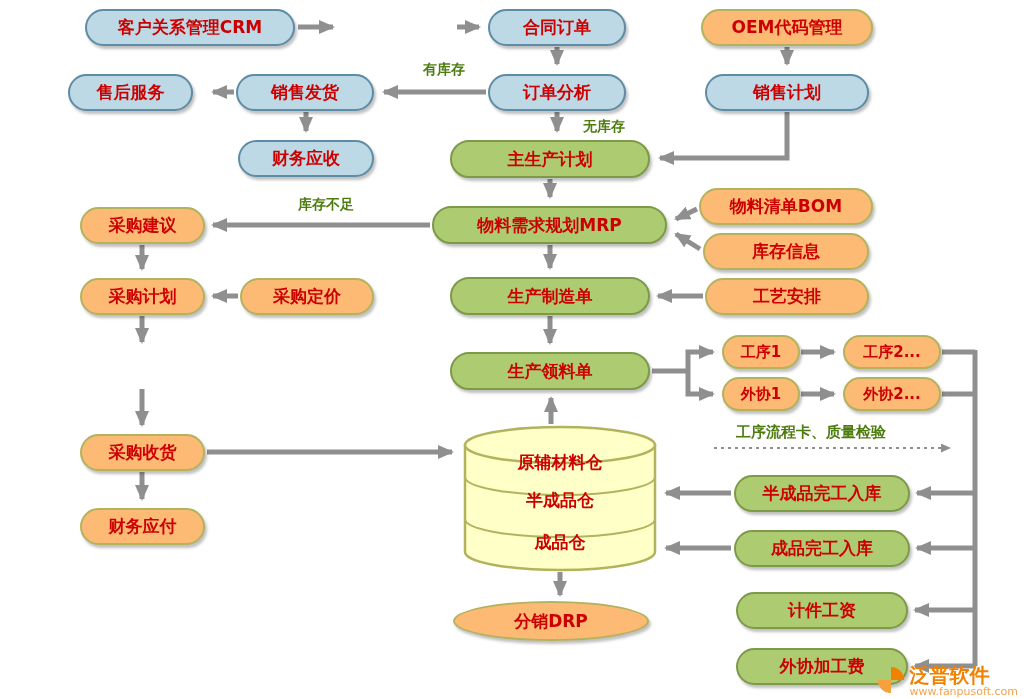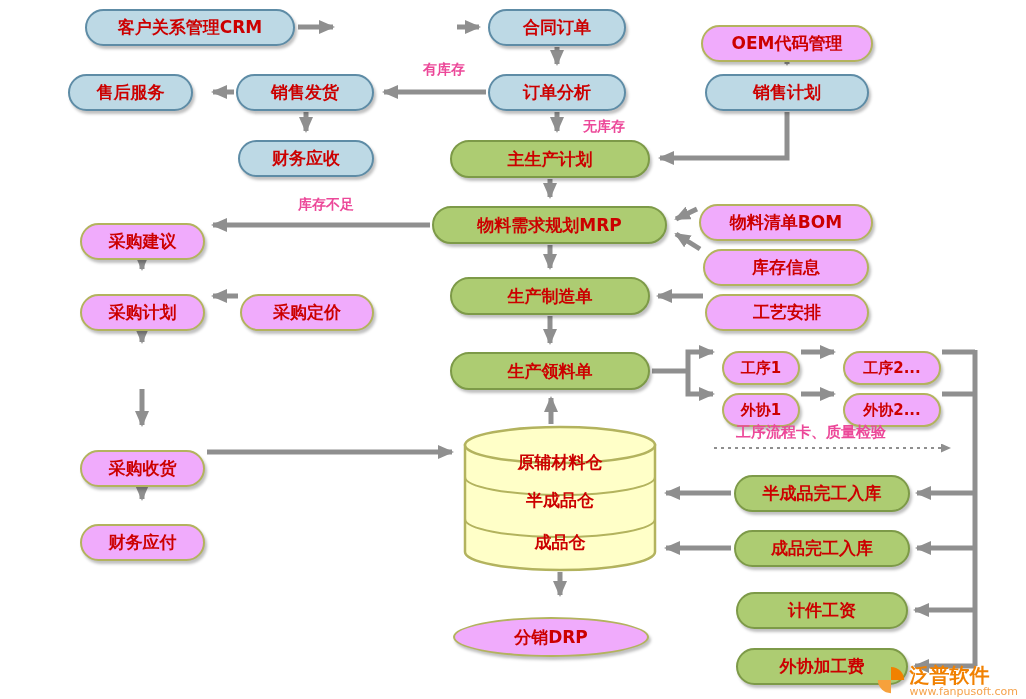--- a/index.html
+++ b/index.html
@@ -9,26 +9,26 @@
     border-bottom:2px solid #d8d8d8;
   }
   .node{
     position:absolute;display:flex;align-items:center;justify-content:center;
     font-weight:bold;color:#cc0000;font-size:17px;line-height:1;
     border-radius:60px;border:2px solid;box-sizing:border-box;
     box-shadow:2px 3px 3px rgba(0,0,0,0.25);
     white-space:nowrap;text-align:center;
   }
   .blue{background:#bdd9e5;border-color:#5e8ca6;}
-  .yellow{background:#f0abfc;border-color:#b3b35e;margin-top:16px;}
+  .yellow{background:#fdba74;border-color:#b3b35e;}
   .green{background:#adcc72;border-color:#7d9a48;}
   .small{font-size:15px;}
   .ellipse{border-radius:50%;}
   .elabel{
-    position:absolute;color:#ec4899;font-weight:bold;font-size:14px;
+    position:absolute;color:#4d7c0f;font-weight:bold;font-size:14px;
     text-align:center;white-space:nowrap;
   }
   .wh-label{
     position:absolute;width:190px;height:28px;left:465px;
     display:flex;align-items:center;justify-content:center;
     color:#cc0000;font-weight:bold;font-size:17px;
   }
   svg.layer{position:absolute;left:0;top:0;}
   .watermark{
     position:absolute;right:8px;bottom:2px;display:flex;align-items:flex-start;gap:4px;

